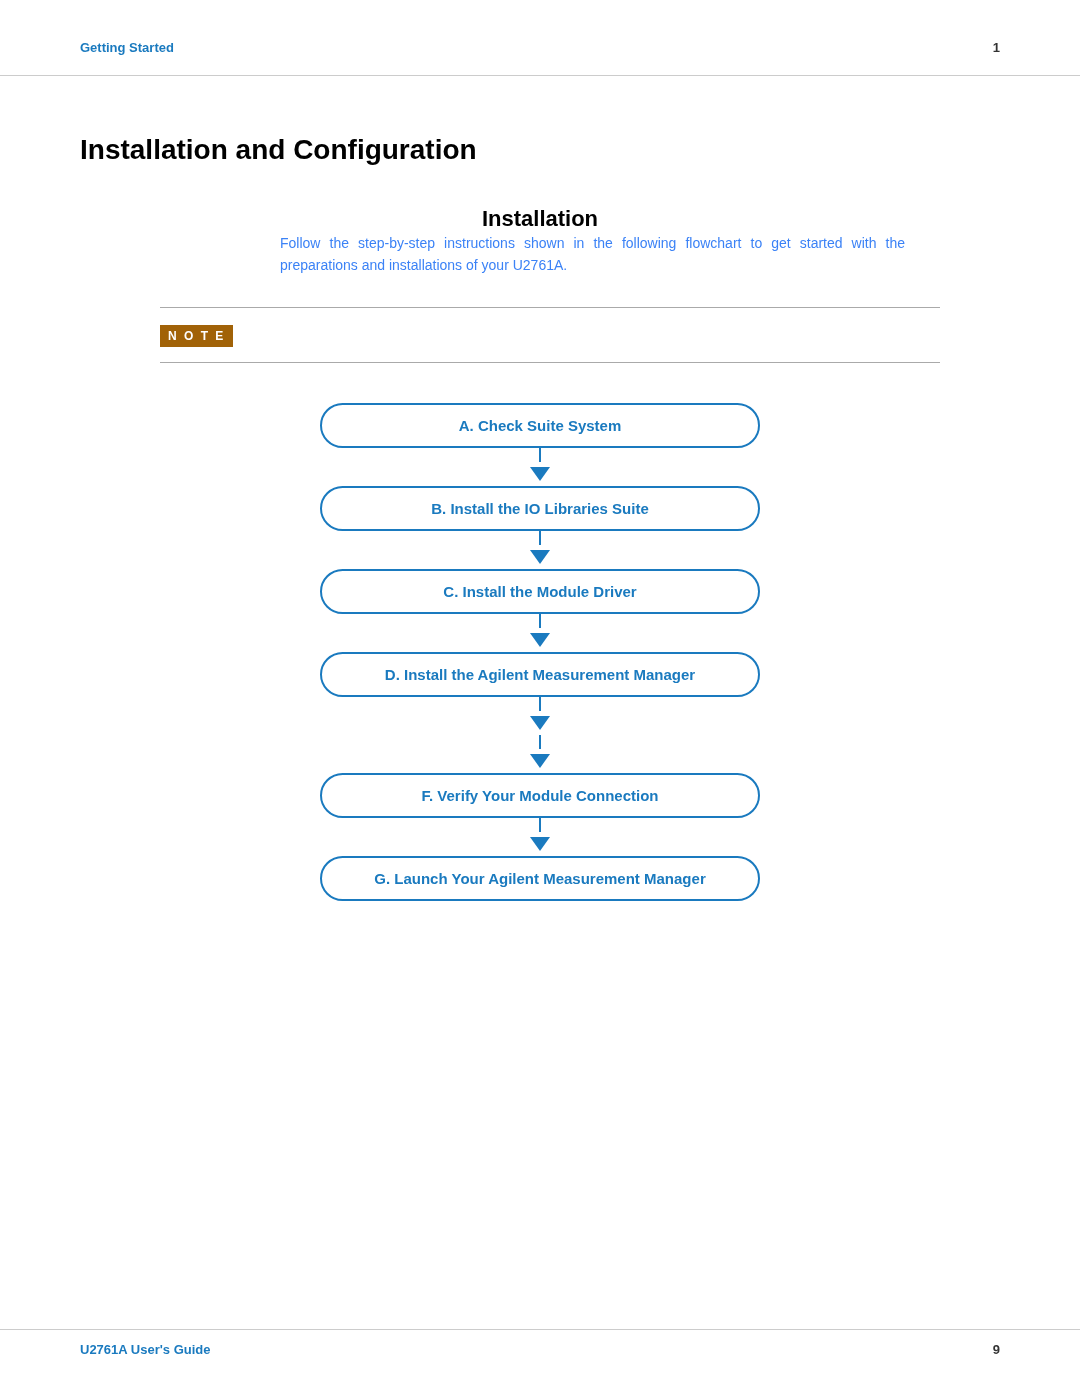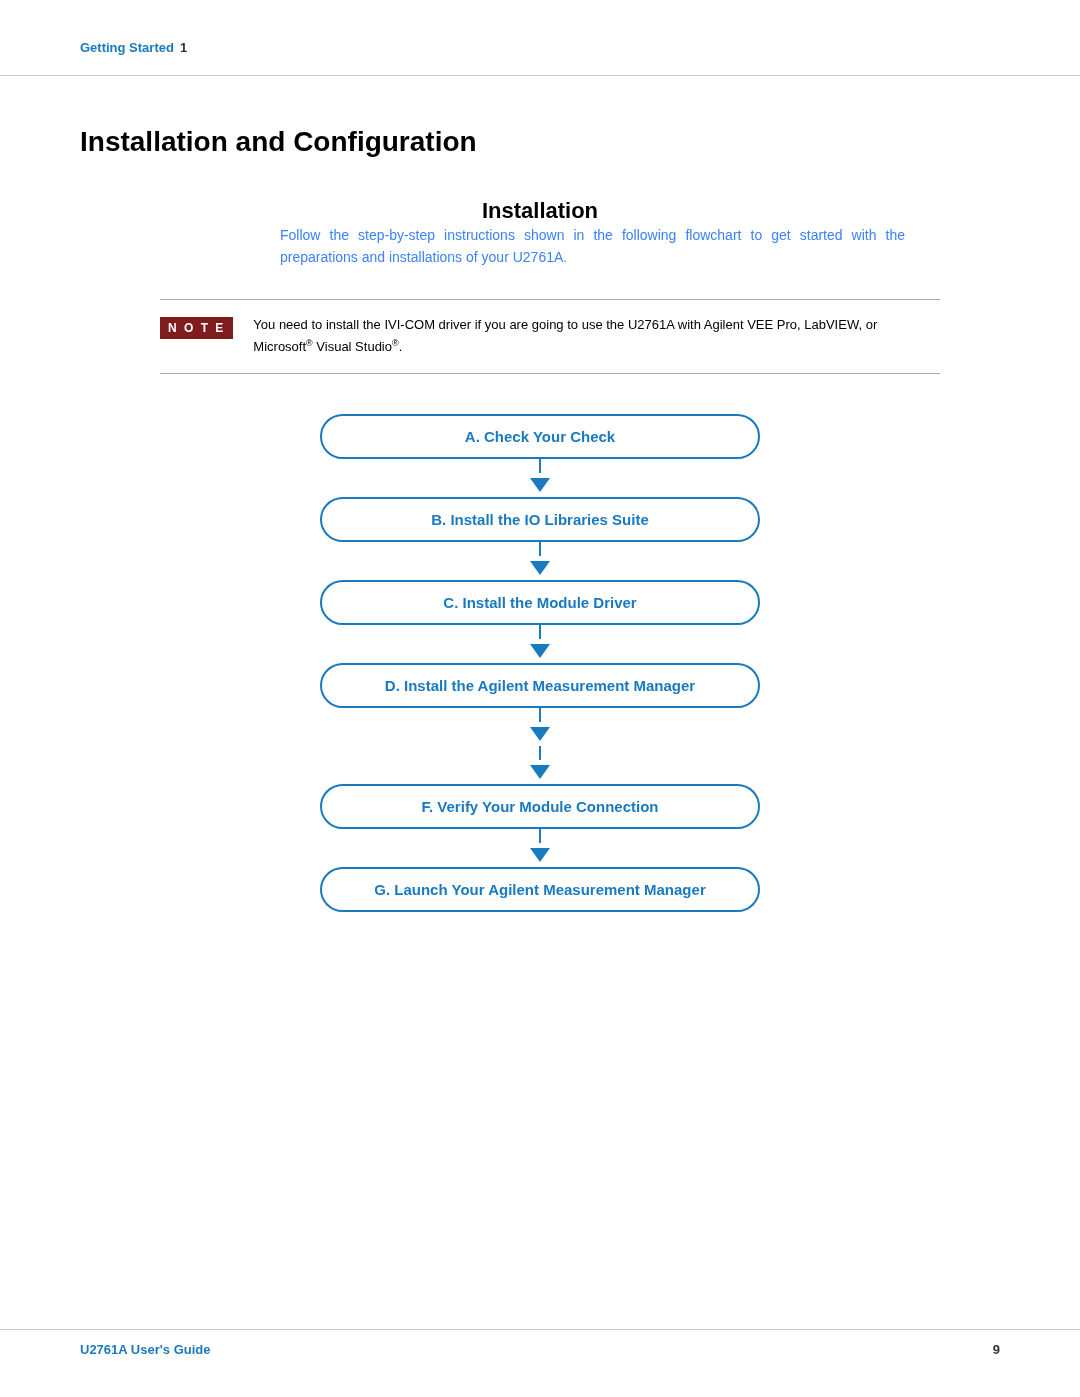--- a/index.html
+++ b/index.html
@@ -20,21 +20,21 @@
       width: 1080px;
       min-height: 1397px;
       background: #fff;
       position: relative;
       padding: 0;
     }
 
     
     .header-bar {
       display: flex;
-      justify-content: flex-start;
+      justify-content: space-between;
       align-items: center;
       padding: 40px 80px 20px 80px;
       border-bottom: 1px solid #ccc;
       margin-bottom: 0;
     }
 
     .header-chapter {
       font-size: 13px;
       font-weight: bold;
       color: #1a7abf;
@@ -51,21 +51,21 @@
     .main-content {
       padding: 40px 80px 40px 80px;
     }
 
     
     .section-title {
       font-size: 28px;
       font-weight: bold;
       color: #000;
       margin-bottom: 40px;
-      margin-top: 10px;
+      margin-top: 18px;
     }
 
     
     .subsection-title {
       font-size: 22px;
       font-weight: bold;
       color: #000;
       text-align: center;
     }
 
@@ -85,21 +85,21 @@
       display: flex;
       align-items: flex-start;
       margin: 0 60px 40px 80px;
       border-top: 1px solid #aaa;
       border-bottom: 1px solid #aaa;
       padding: 15px 0;
       gap: 20px;
     }
 
     .note-label {
-      background: #7f1d1d;
+      background: #a16207;
       color: #fff;
       font-size: 12px;
       font-weight: bold;
       padding: 4px 8px;
       letter-spacing: 2px;
       min-width: 60px;
       text-align: center;
       margin-top: 2px;
       flex-shrink: 0;
     }
@@ -197,31 +197,27 @@
     <h1 class="section-title">Installation and Configuration</h1>
 
     <h2 class="subsection-title">Installation</h2>
 
     <div class="body-text">
       <span>Follow the step-by-step instructions shown in the following flowchart to get started with the preparations and installations of your U2761A.</span>
     </div>
 
     <div class="note-box">
       <div class="note-label">N O T E</div>
-      <div class="note-text">
-        You need to install the IVI-COM driver if you are going to use the U2761A
-        with Agilent VEE Pro, LabVIEW, or Microsoft<sup>®</sup> Visual Studio<sup>®</sup>.
-      </div>
     </div>
 
     <div class="flowchart-container">
 
       <div class="flowchart-step">
         <div class="flowchart-box">
-          <span>A. Check Your Check</span>
+          <span>A. Check Suite System</span>
         </div>
       </div>
       <div class="flowchart-step">
         <div class="arrow-line"></div>
         <div class="flowchart-arrow"></div>
       </div>
 
       <div class="flowchart-step">
         <div class="flowchart-box">
           <span>B. Install the IO Libraries Suite</span>

